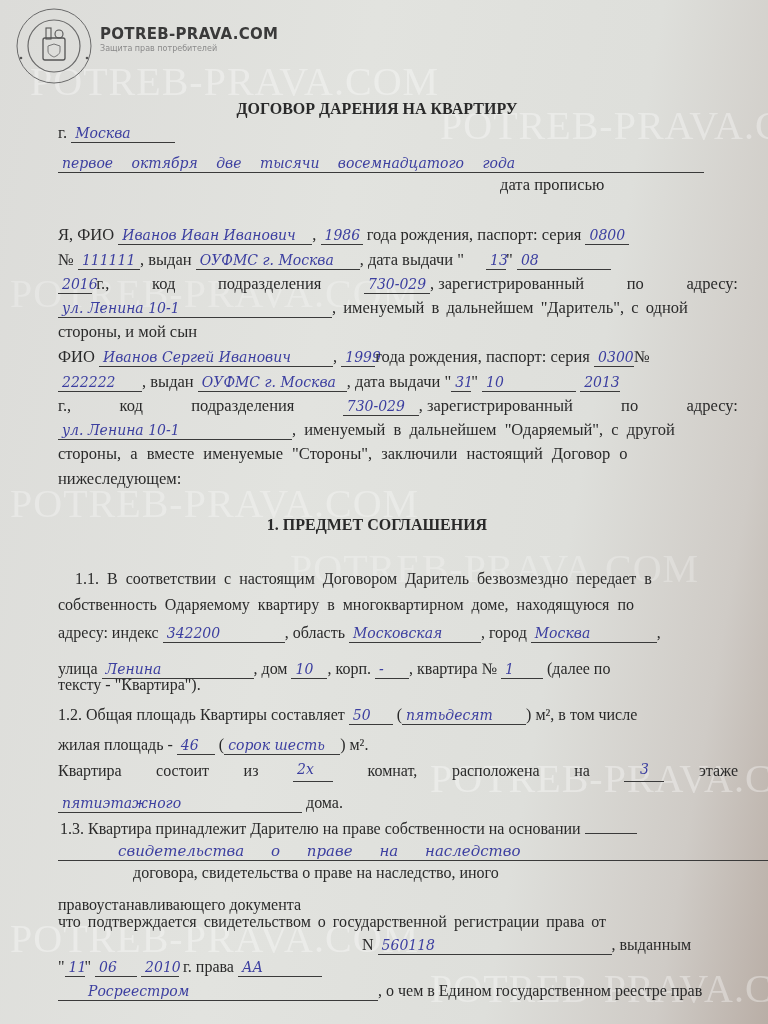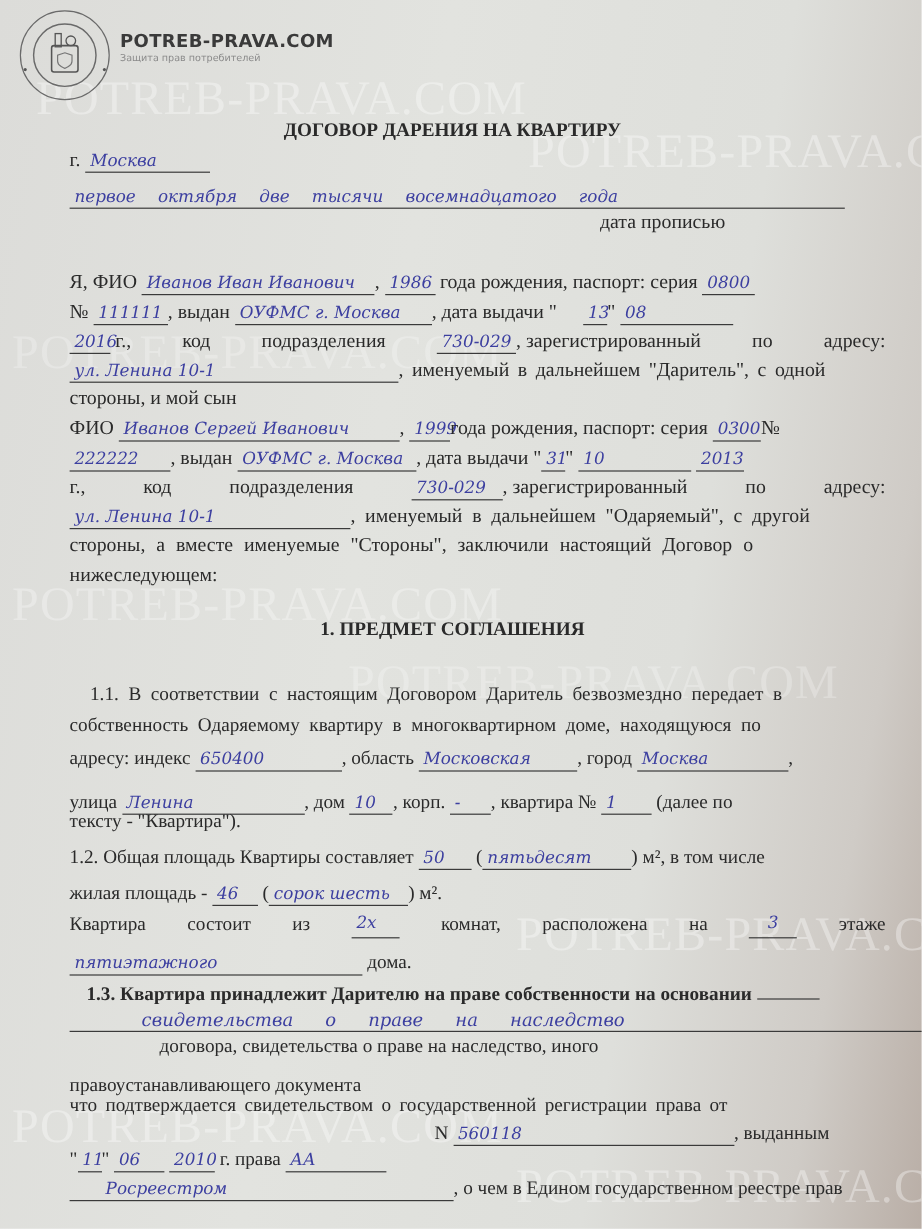--- a/index.html
+++ b/index.html
@@ -111,21 +111,21 @@
 </div>
 <div class="line" style="top:443px; word-spacing:5px;">стороны, а вместе именуемые "Стороны", заключили настоящий Договор о</div>
 <div class="line" style="top:468px;">нижеследующем:</div>
 
 <div class="title" style="top:516px;">1. ПРЕДМЕТ СОГЛАШЕНИЯ</div>
 
 <div class="line small" style="top:568px; word-spacing:4px;margin-left:17px;">1.1. В соответствии с настоящим Договором Даритель безвозмездно передает в</div>
 <div class="line small" style="top:594px; word-spacing:4px;">собственность Одаряемому квартиру в многоквартирном доме, находящуюся по</div>
 <div class="line small" style="top:622px;">
   <span>адресу: индекс</span>
-  <span class="hw" style="width:118px;">650400</span><span>, область</span>
+  <span class="hw" style="width:118px;">342200</span><span>, область</span>
   <span class="hw" style="width:128px;">Московская</span><span>, город</span>
   <span class="hw" style="width:122px;">Москва</span>,
 </div>
 <div class="line small" style="top:648px;">
   <span>улица</span>
   <span class="hw" style="width:148px;margin-top:12px;">Ленина</span><span>, дом</span>
   <span class="hw" style="width:32px;">10</span><span>, корп.</span>
   <span class="hw" style="width:30px;">-</span><span>, квартира №</span>
   <span class="hw" style="width:38px;">1</span>
   <span>(далее по</span>
@@ -151,21 +151,21 @@
   <span>расположена</span>
   <span>на</span>
   <span class="hw" style="width:40px; text-align:center; padding-left:0;">3</span>
   <span>этаже</span>
 </div>
 <div class="line small" style="top:792px;">
   <span class="hw" style="width:240px;">пятиэтажного</span>
   <span>дома.</span>
 </div>
 
-<div class="line small" style="top:818px; left:72px;font-weight:bold;">
+<div class="line small" style="top:818px; left:60px;">
   <span>1.3. Квартира принадлежит Дарителю на праве собственности на основании</span>
   <span class="hw" style="width:48px;"></span>
 </div>
 <div class="line small" style="top:840px;">
   <span class="hw" style="width:670px; word-spacing:22px; padding-left:60px; font-size:15px;">свидетельства о праве на наследство</span>,
 </div>
 <div class="line small" style="top:862px; left:133px;">договора, свидетельства о праве на наследство, иного</div>
 <div class="line small" style="top:894px;">правоустанавливающего документа</div>
 <div class="line small" style="top:911px; word-spacing:3px;">что подтверждается свидетельством о государственной регистрации права от</div>
 <div class="line small" style="top:934px;">

